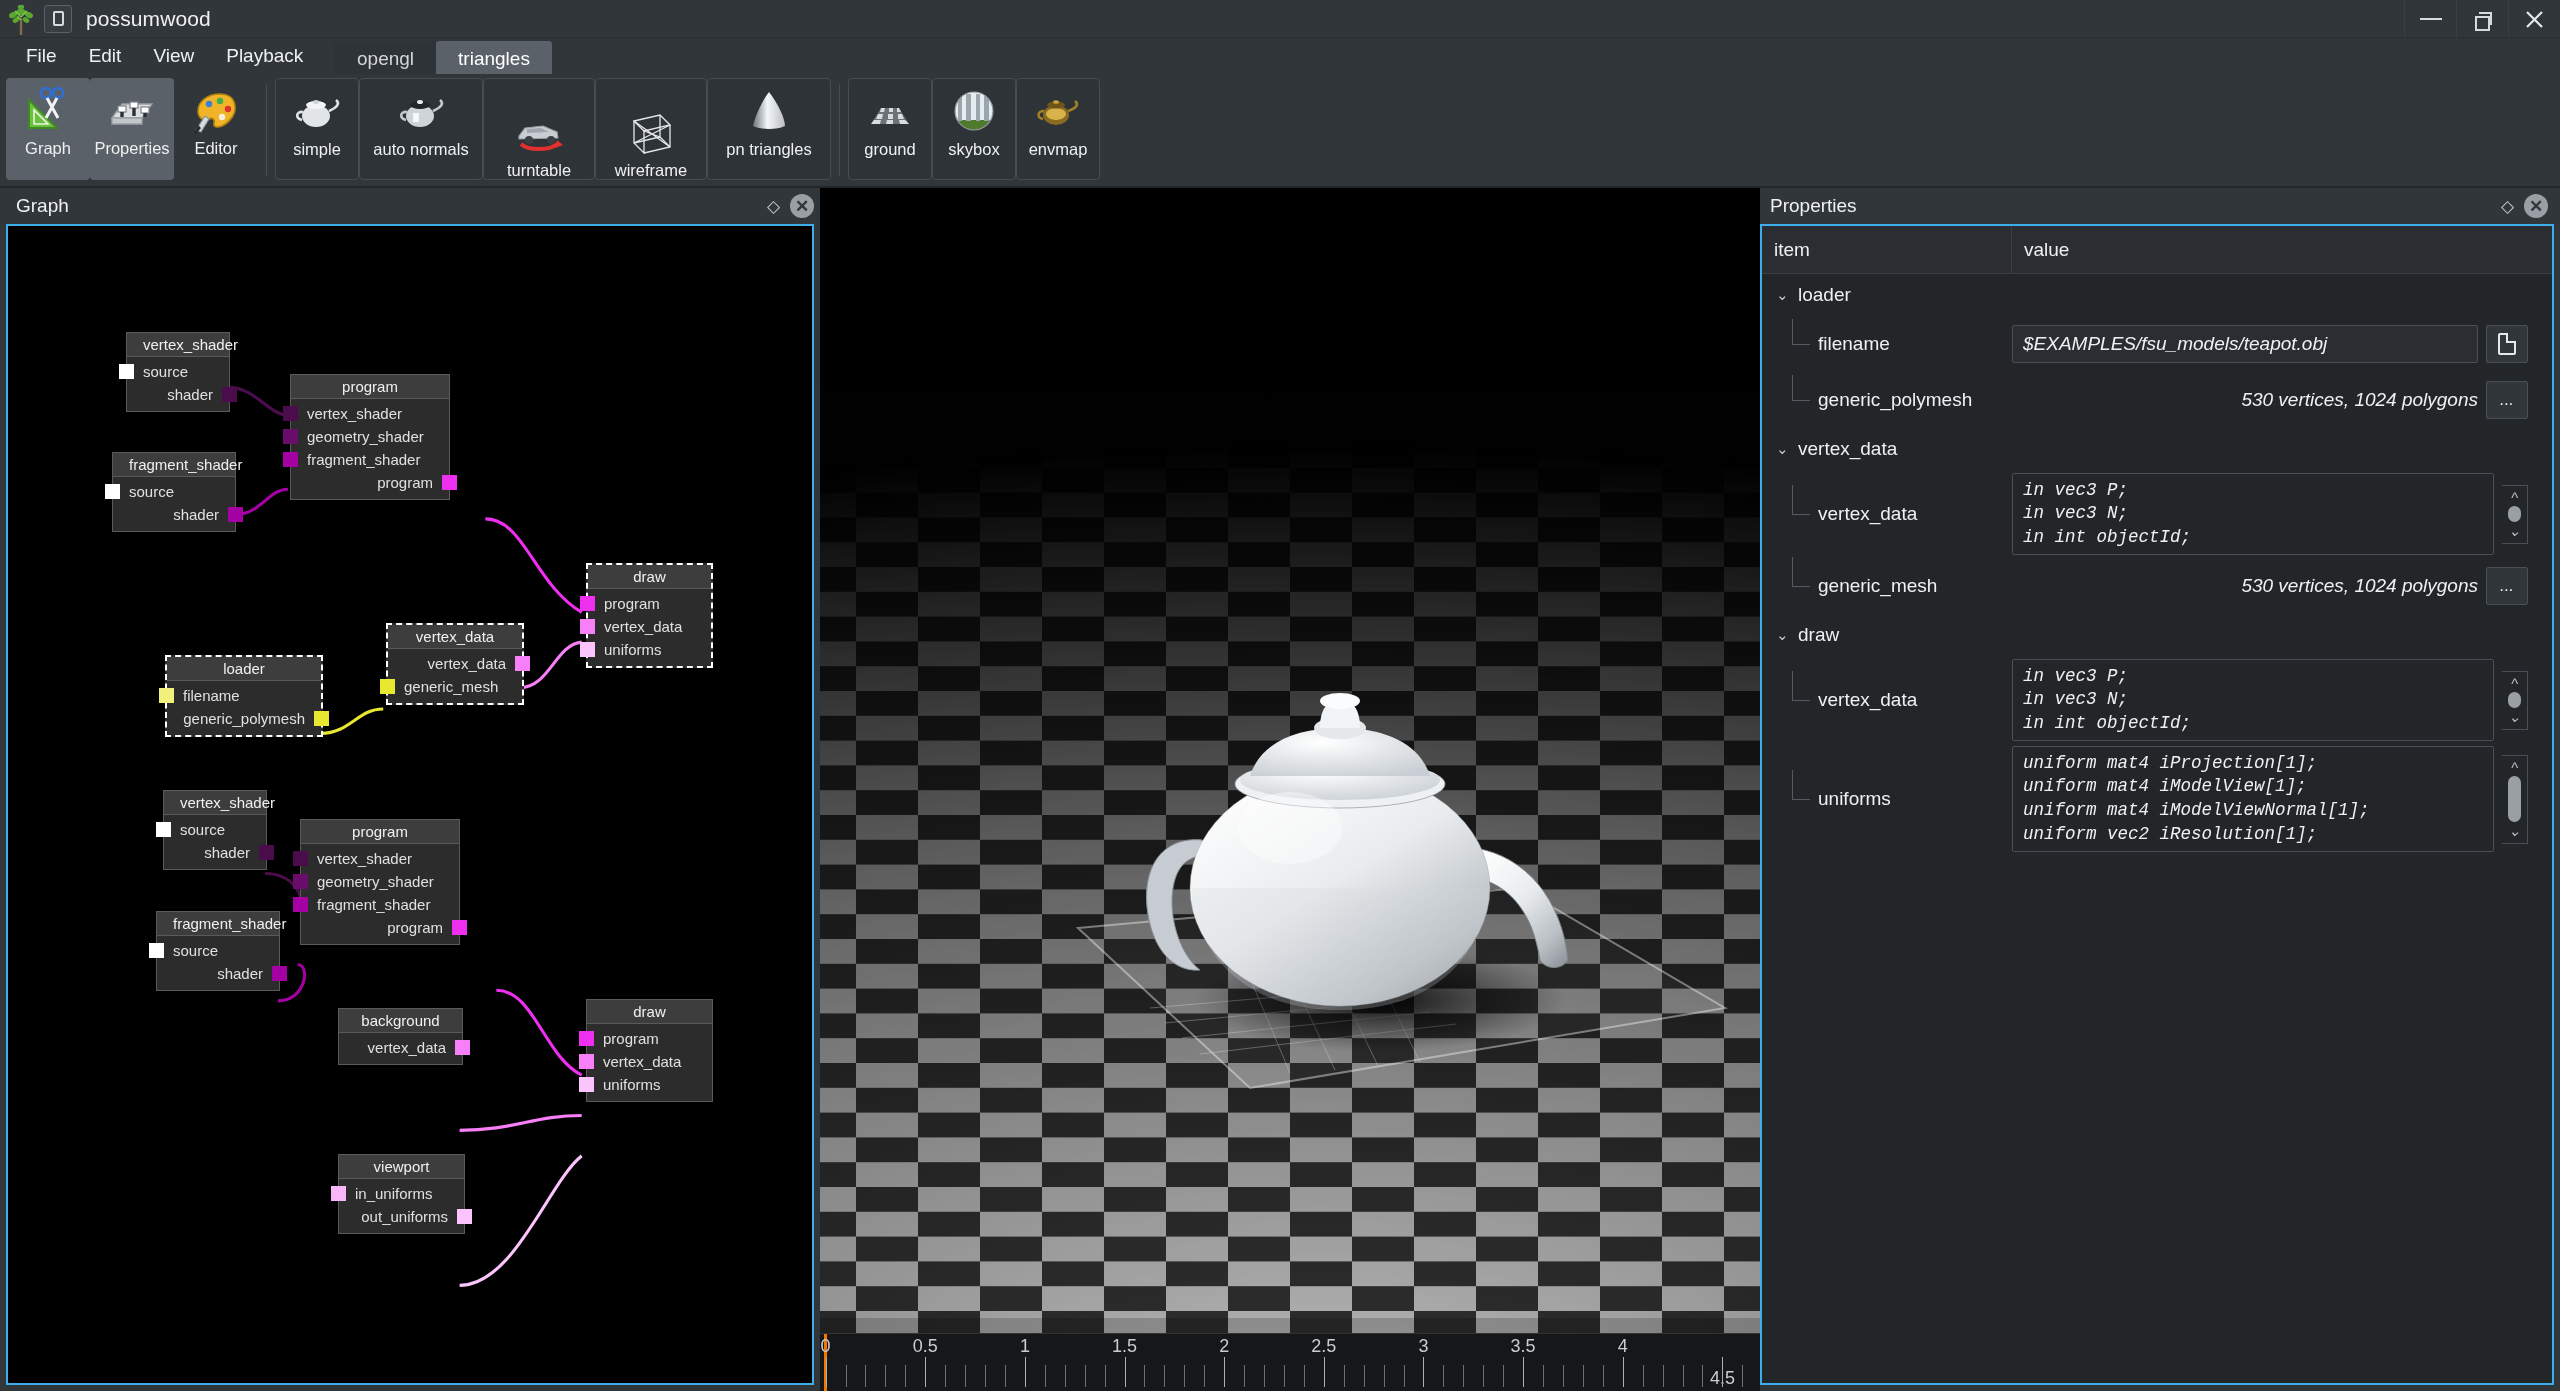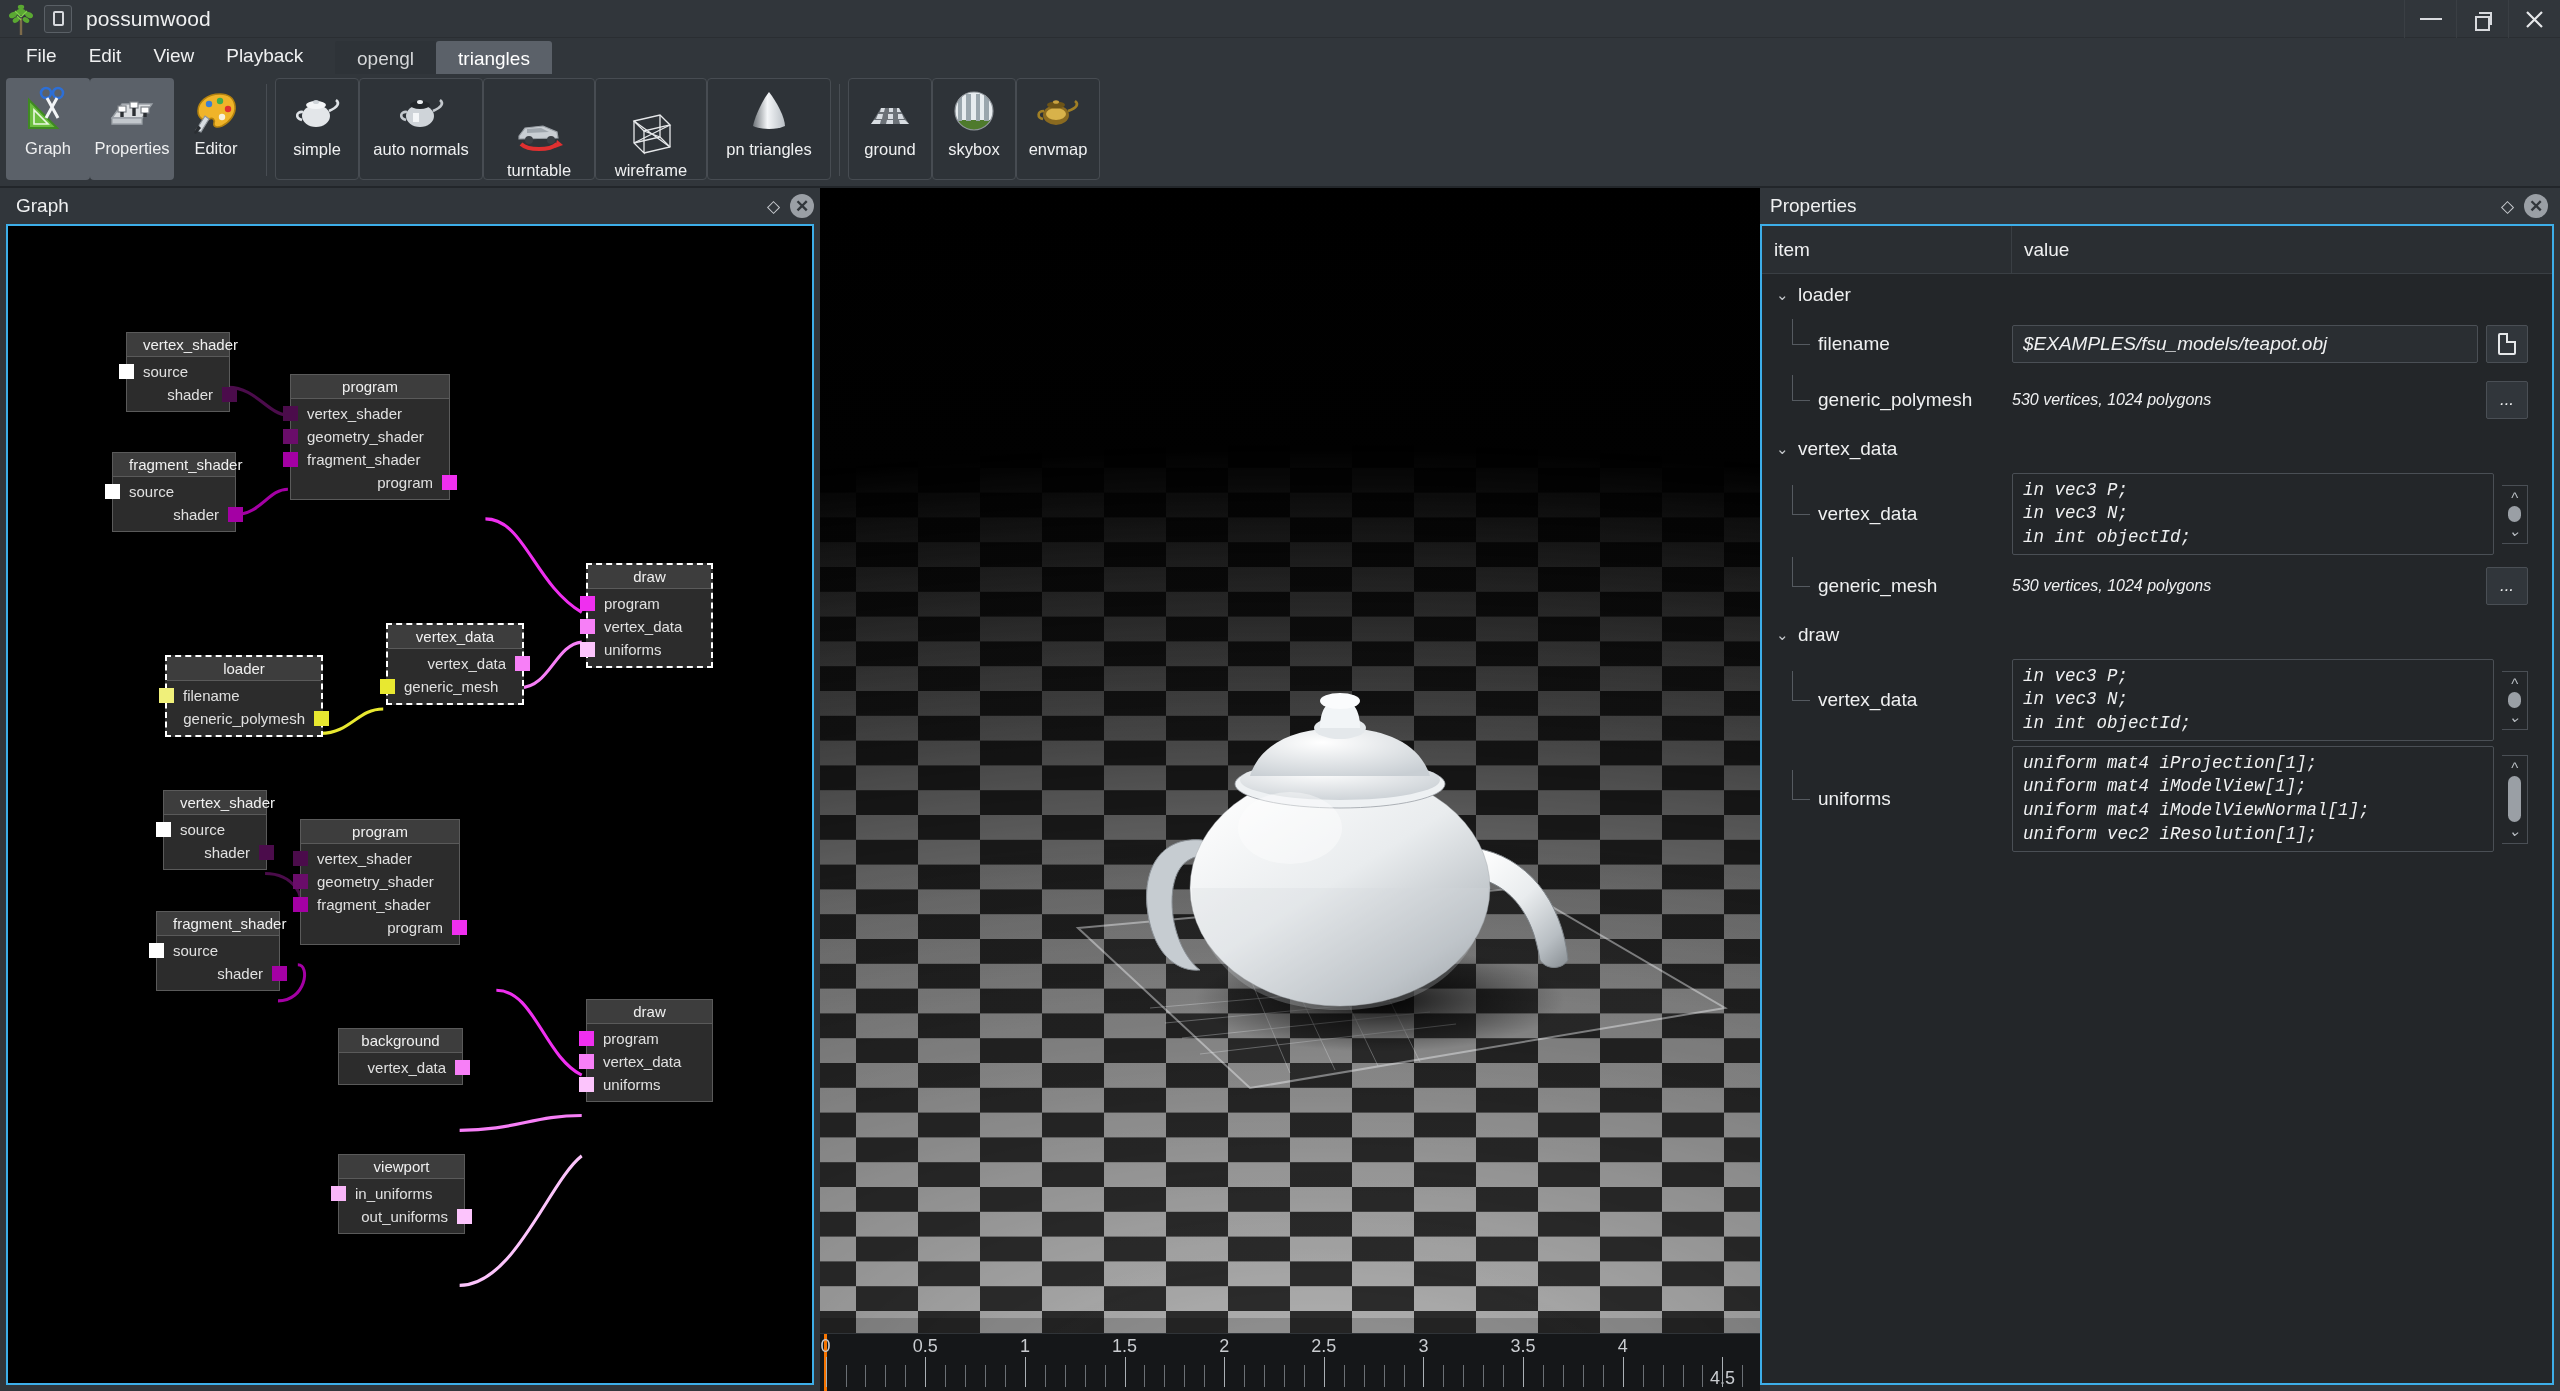--- a/index.html
+++ b/index.html
@@ -128,21 +128,21 @@
   .pname.group { padding-left:14px; }
   .pname.child { padding-left:56px; }
   .pval { flex:1; display:flex; align-items:center; padding-right:24px; gap:8px;font-style:italic; }
   .chev { width:16px; margin-right:6px; color:#c9ccd0; font-size:15px; display:inline-block; }
   .treeline { position:absolute; left:30px; top:0; bottom:0; width:1px; background:#555a60; }
   .treeelbow { position:absolute; left:30px; top:50%; width:18px; height:1px; background:#555a60; }
   .inputbox {
     flex:1; background:#2a2e32; border:1px solid #4a4f55; border-radius:2px;
     font-size:19px; color:#eff0f1; padding:7px 10px; font-family:"Liberation Sans", sans-serif;
   }
-  .plaintext { font-size:16px; color:#eff0f1; flex:1; }
+  .plaintext { font-size:19px; color:#eff0f1; flex:1;text-align:right; }
   .sidebtn {
     width:42px; height:38px; flex:none; border:1px solid #4a4f55; background:#31363b;
     display:flex; align-items:center; justify-content:center; color:#eff0f1; font-size:17px; border-radius:2px;
   }
   .codebox {
     flex:1; background:#232629; border:1px solid #4a4f55; border-radius:2px;
     font-family:"Liberation Mono", monospace; font-size:17.5px; color:#eff0f1;
     padding:5px 10px; line-height:1.35; white-space:pre; overflow:hidden; position:relative;
   }
   .codewrap { flex:1; display:flex; }
@@ -560,21 +560,21 @@
             <span class="dot" style="background:#a400a4"></span>
             <span class="plabel">fragment_shader</span>
           </div>
           <div class="port out">
             <span class="plabel">program</span>
             <span class="dot" style="background:#ef2fef"></span>
           </div>
         </div>
       </div>
 
-      <div class="node" style="left:330px; top:782px; width:125px;margin-top:20px;">
+      <div class="node" style="left:330px; top:782px; width:125px;">
         <div class="node-title">background</div>
         <div class="node-body">
           <div class="port out">
             <span class="plabel">vertex_data</span>
             <span class="dot" style="background:#f77ff7"></span>
           </div>
         </div>
       </div>
 
       <div class="node" style="left:578px; top:773px; width:127px;">

